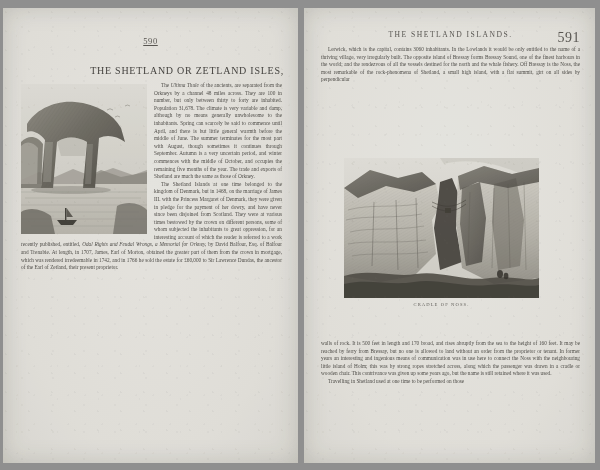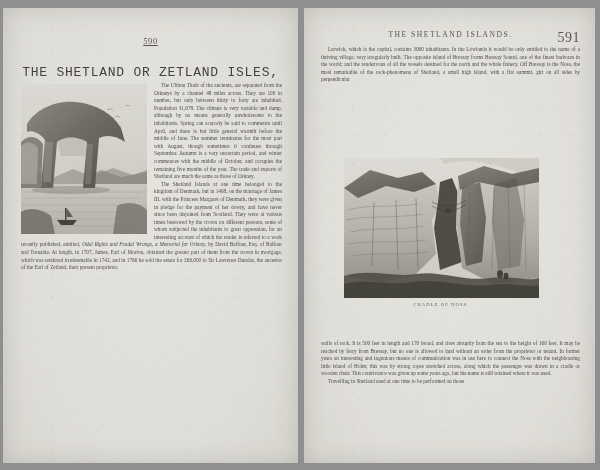--- a/index.html
+++ b/index.html
@@ -73,27 +73,27 @@
   }
   .running-head .rh-title { }
   .running-head .rh-folio {
     position: absolute;
     right: 0;
     letter-spacing: 0.5px;
     font-size: 14px;
   }
 
   .article-title {
-    text-align: center;
-    font-size: 13px;
+    text-align: right;
+    font-size: 10px;
     letter-spacing: 0.75px;
     color: #3f3d39;
     margin: 0;
     font-weight: normal;
-    font-family: Liberation Mono, monospace;
+    font-family: Liberation Serif, serif;
   }
 
   
   .body-text {
     font-size: 5.25px;
     line-height: 7.6px;
     text-align: justify;
     color: #4a4843;
     hyphens: auto;
     -webkit-hyphens: auto;

